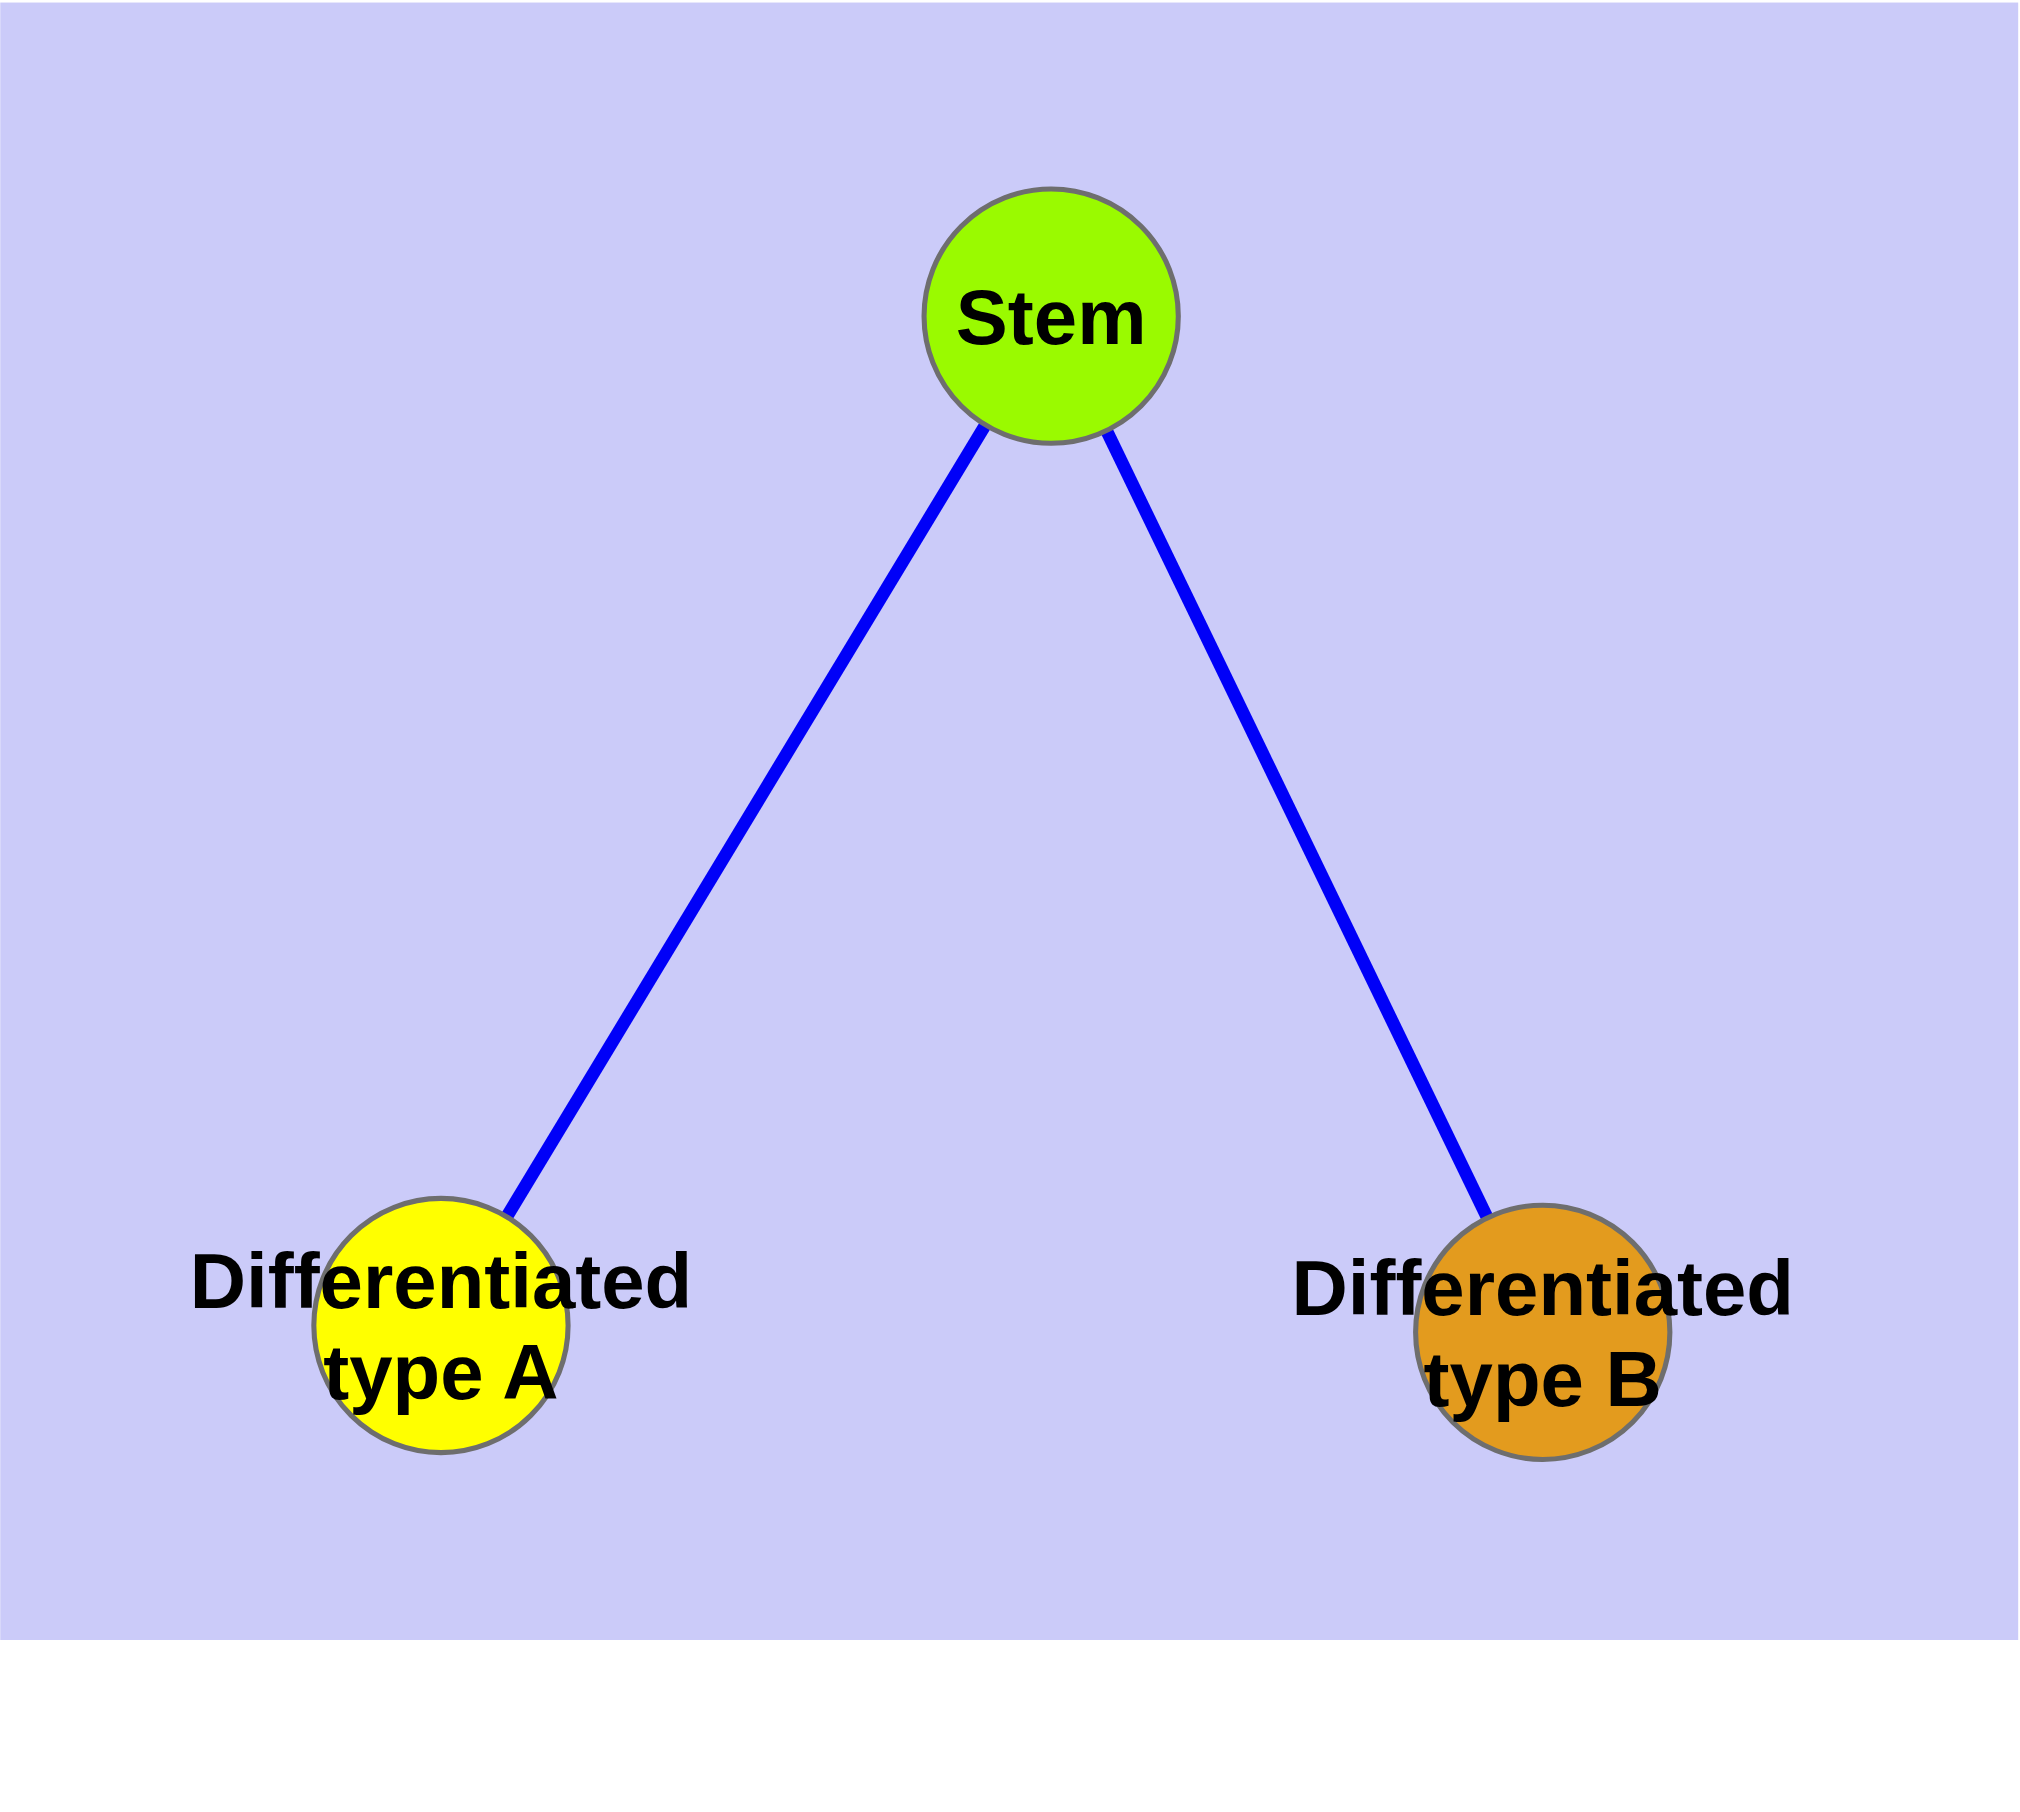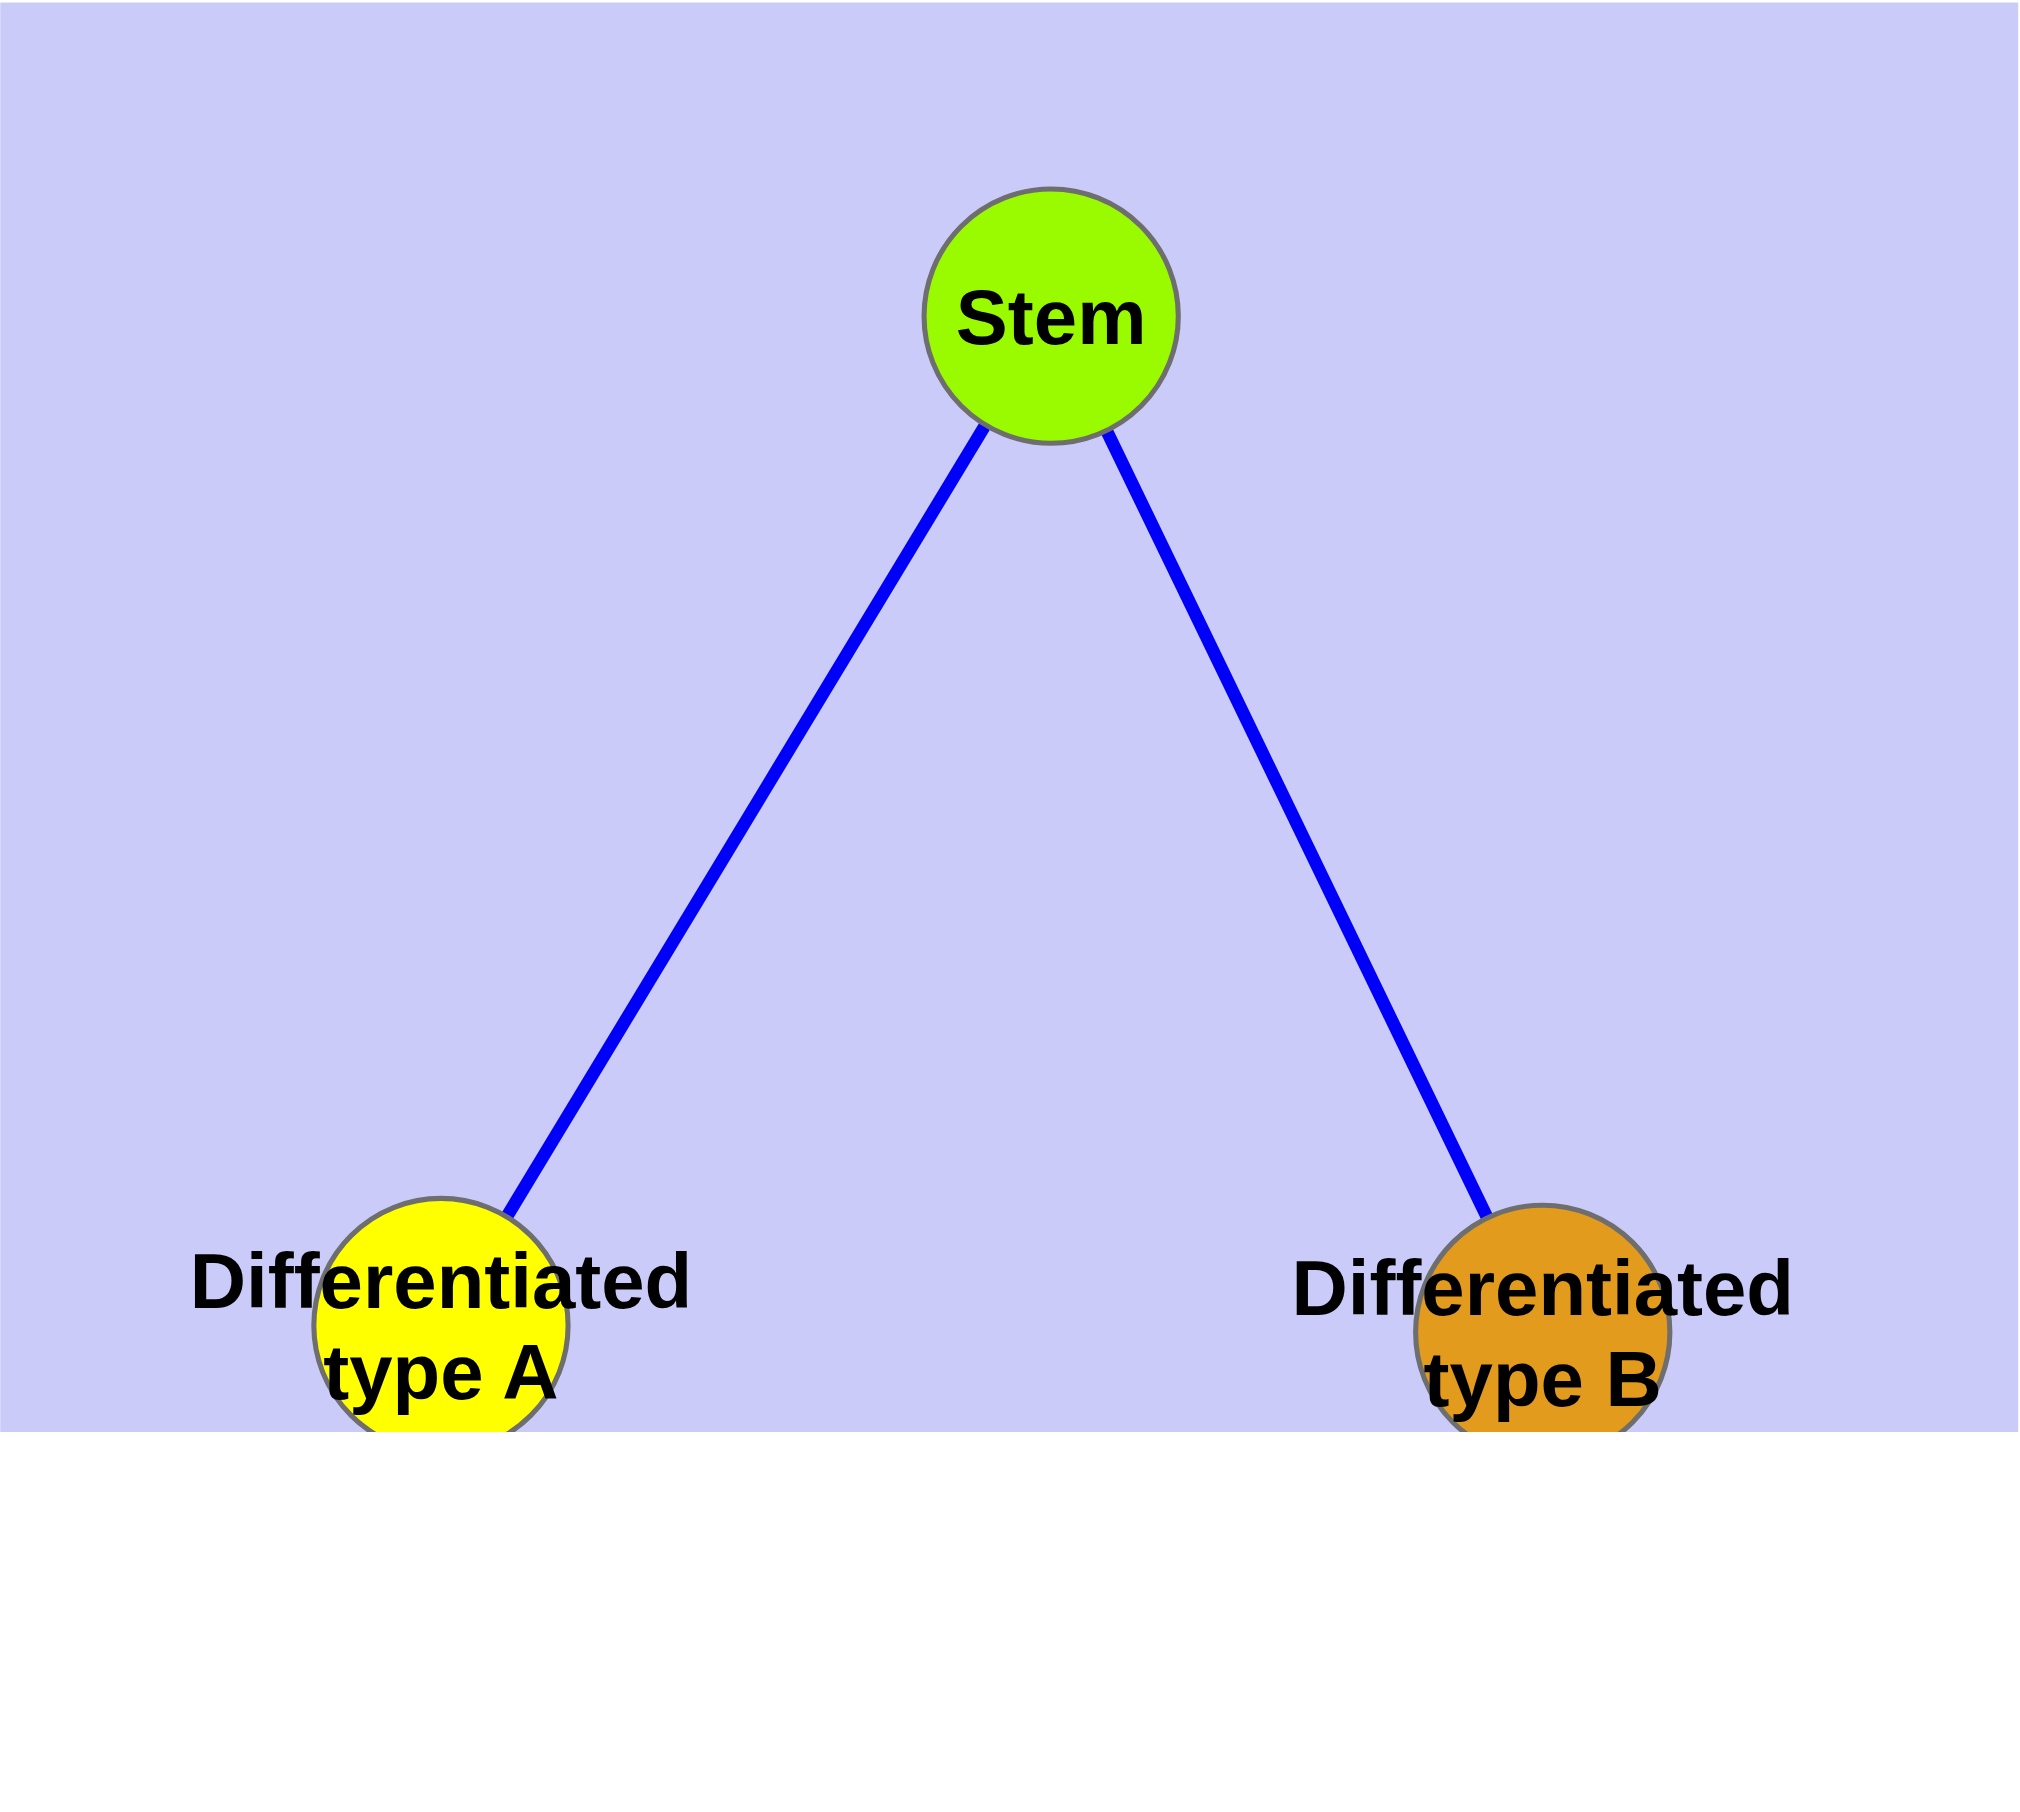--- a/index.html
+++ b/index.html
@@ -3,21 +3,21 @@
 <meta charset="utf-8">
 <style>
   html, body {
     margin: 0;
     padding: 0;
     background: #ffffff;
   }
   .canvas {
     position: relative;
     width: 2021px;
-    height: 1432px;
+    height: 1640px;
     background: #ffffff;
     overflow: hidden;
   }
   svg {
     display: block;
   }
   .node-label {
     font-family: "Liberation Sans", sans-serif;
     font-weight: 700;
     fill: #000000;

